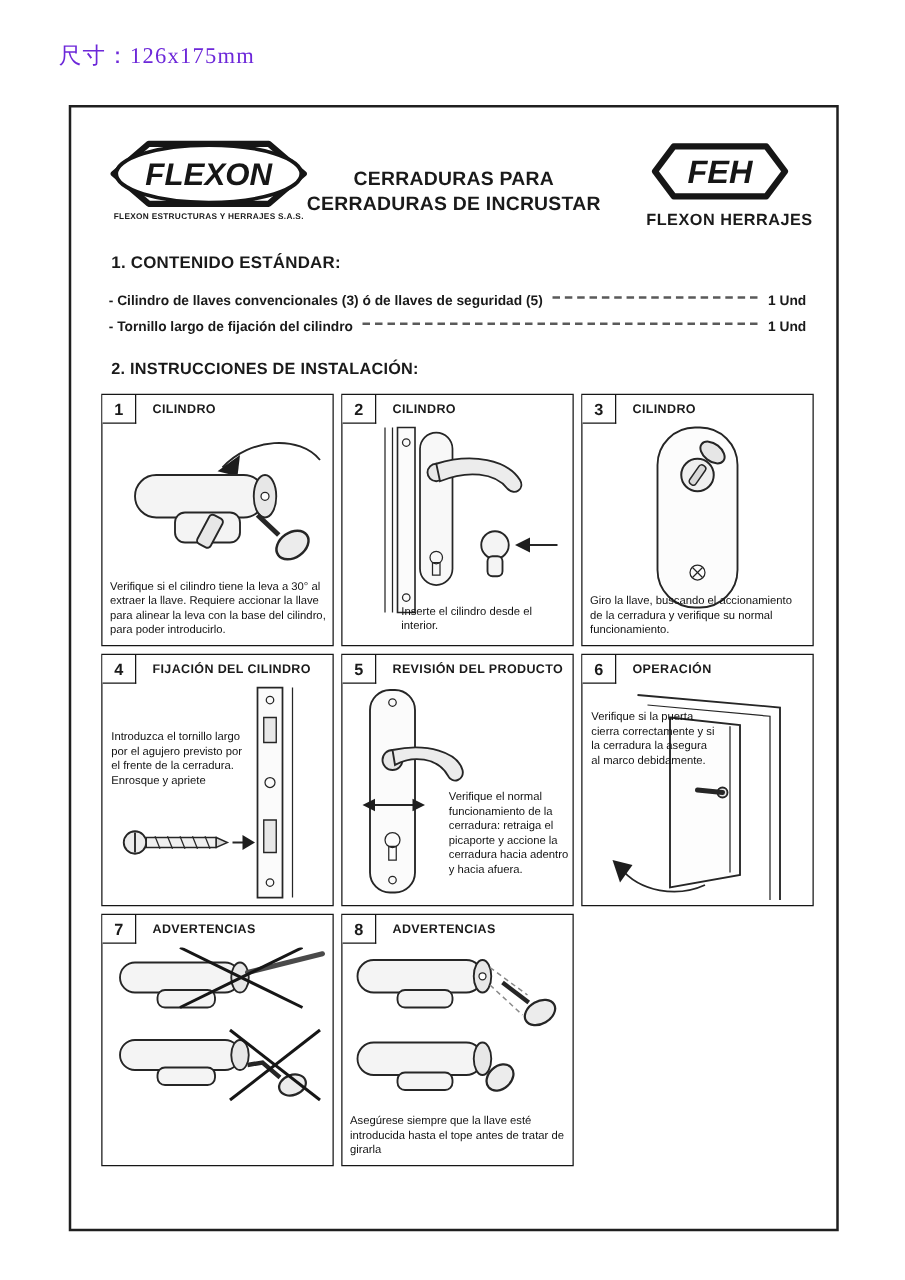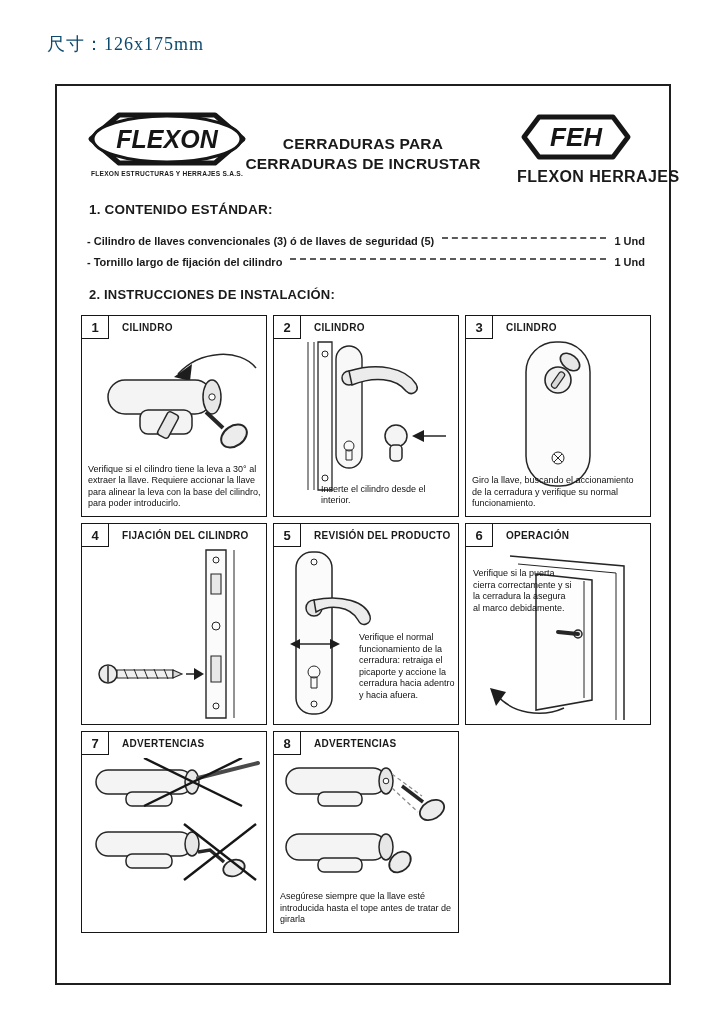--- a/index.html
+++ b/index.html
@@ -5,34 +5,34 @@
   * { margin:0; padding:0; box-sizing:border-box; }
   html,body { width:724px; height:1024px; }
   body {
     font-family: "Liberation Sans", sans-serif;
     background:#ffffff; color:#1a1a1a;
     position:relative; overflow:hidden;
   }
   .size-note {
     position:absolute; left:47px; top:32px;
     font-family:"Liberation Serif", serif;
-    font-size:18px; letter-spacing:1px; color:#0c4a6e;
+    font-size:18px; letter-spacing:1px; color:#6d28d9;
   }
   .doc {
     position:absolute; left:55px; top:84px; width:616px; height:901px;
     border:2px solid #1f1f1f; background:#fff;
   }
   
   .doc-header { position:absolute; top:18px; left:0; right:0; height:80px; }
   .logo-flexon { position:absolute; left:30px; top:6px; width:160px; text-align:center; }
   .logo-flexon .tagline { font-size:6.6px; font-weight:bold; letter-spacing:.25px; margin-top:2px; white-space:nowrap; }
   .doc-title { position:absolute; left:170px; right:170px; top:30px; text-align:center;
     font-weight:bold; font-size:15.5px; line-height:1.32; letter-spacing:.2px; }
   .logo-feh { position:absolute; right:22px; top:8px; width:130px; text-align:center; }
-  .logo-feh .feh-caption { font-size:16px; font-weight:bold; letter-spacing:.4px; margin-top:6px; white-space:nowrap; }
+  .logo-feh .feh-caption { font-size:13px; font-weight:bold; letter-spacing:.4px; margin-top:6px; white-space:nowrap; }
   
   .sec1-heading { position:absolute; left:32px; top:116px; font-weight:bold; font-size:13.5px; letter-spacing:.2px; }
   .content-list { position:absolute; left:30px; right:24px; top:140px; }
   .content-item { display:flex; align-items:center; font-size:11px; margin-top:9px;font-weight:bold; }
   .content-item .lbl { white-space:nowrap; }
   .content-item .leader { flex:1; border-bottom:2px dashed #5a5a5a; margin:0 8px; transform:translateY(-3px); min-width:16px; }
   .content-item .qty { white-space:nowrap; }
   
   .sec2-heading { position:absolute; left:32px; top:201px; font-weight:bold; font-size:13px; letter-spacing:.2px;text-align:right; }
   .steps-grid {
@@ -184,20 +184,21 @@
         <rect x="35" y="122" width="56" height="8" fill="#f0f0f0" stroke="#262626" stroke-width="1.2"></rect>
         <line class="ink-thin" x1="42" y1="121" x2="46" y2="131"></line>
         <line class="ink-thin" x1="52" y1="121" x2="56" y2="131"></line>
         <line class="ink-thin" x1="62" y1="121" x2="66" y2="131"></line>
         <line class="ink-thin" x1="72" y1="121" x2="76" y2="131"></line>
         <line class="ink-thin" x1="82" y1="121" x2="86" y2="131"></line>
         <polygon points="91,122 100,126 91,130" fill="#d9d9d9" stroke="#262626" stroke-width="1.1"></polygon>
         <line class="ink" x1="104" y1="126" x2="116" y2="126" stroke-width="2"></line>
         <polygon class="blk" points="122,126 112,120 112,132"></polygon>
       </svg>
+      <div class="cap cap-tl4">Introduzca el tornillo largo por el agujero previsto por el frente de la cerradura. Enrosque y apriete</div>
     </div>
 
     <div class="panel">
       <div class="num-box">5</div>
       <div class="panel-title">REVISIÓN DEL PRODUCTO</div>
       <svg class="illus" style="top:24px" width="186" height="172" viewBox="0 0 186 172">
         <rect x="22" y="4" width="36" height="162" rx="16" fill="#fbfbfb" stroke="#262626" stroke-width="1.5"></rect>
         <circle class="ink-thin" cx="40" cy="14" r="3"></circle>
         <circle class="ink-thin" cx="40" cy="156" r="3"></circle>
         <circle class="fill-md" cx="40" cy="60" r="8"></circle>

